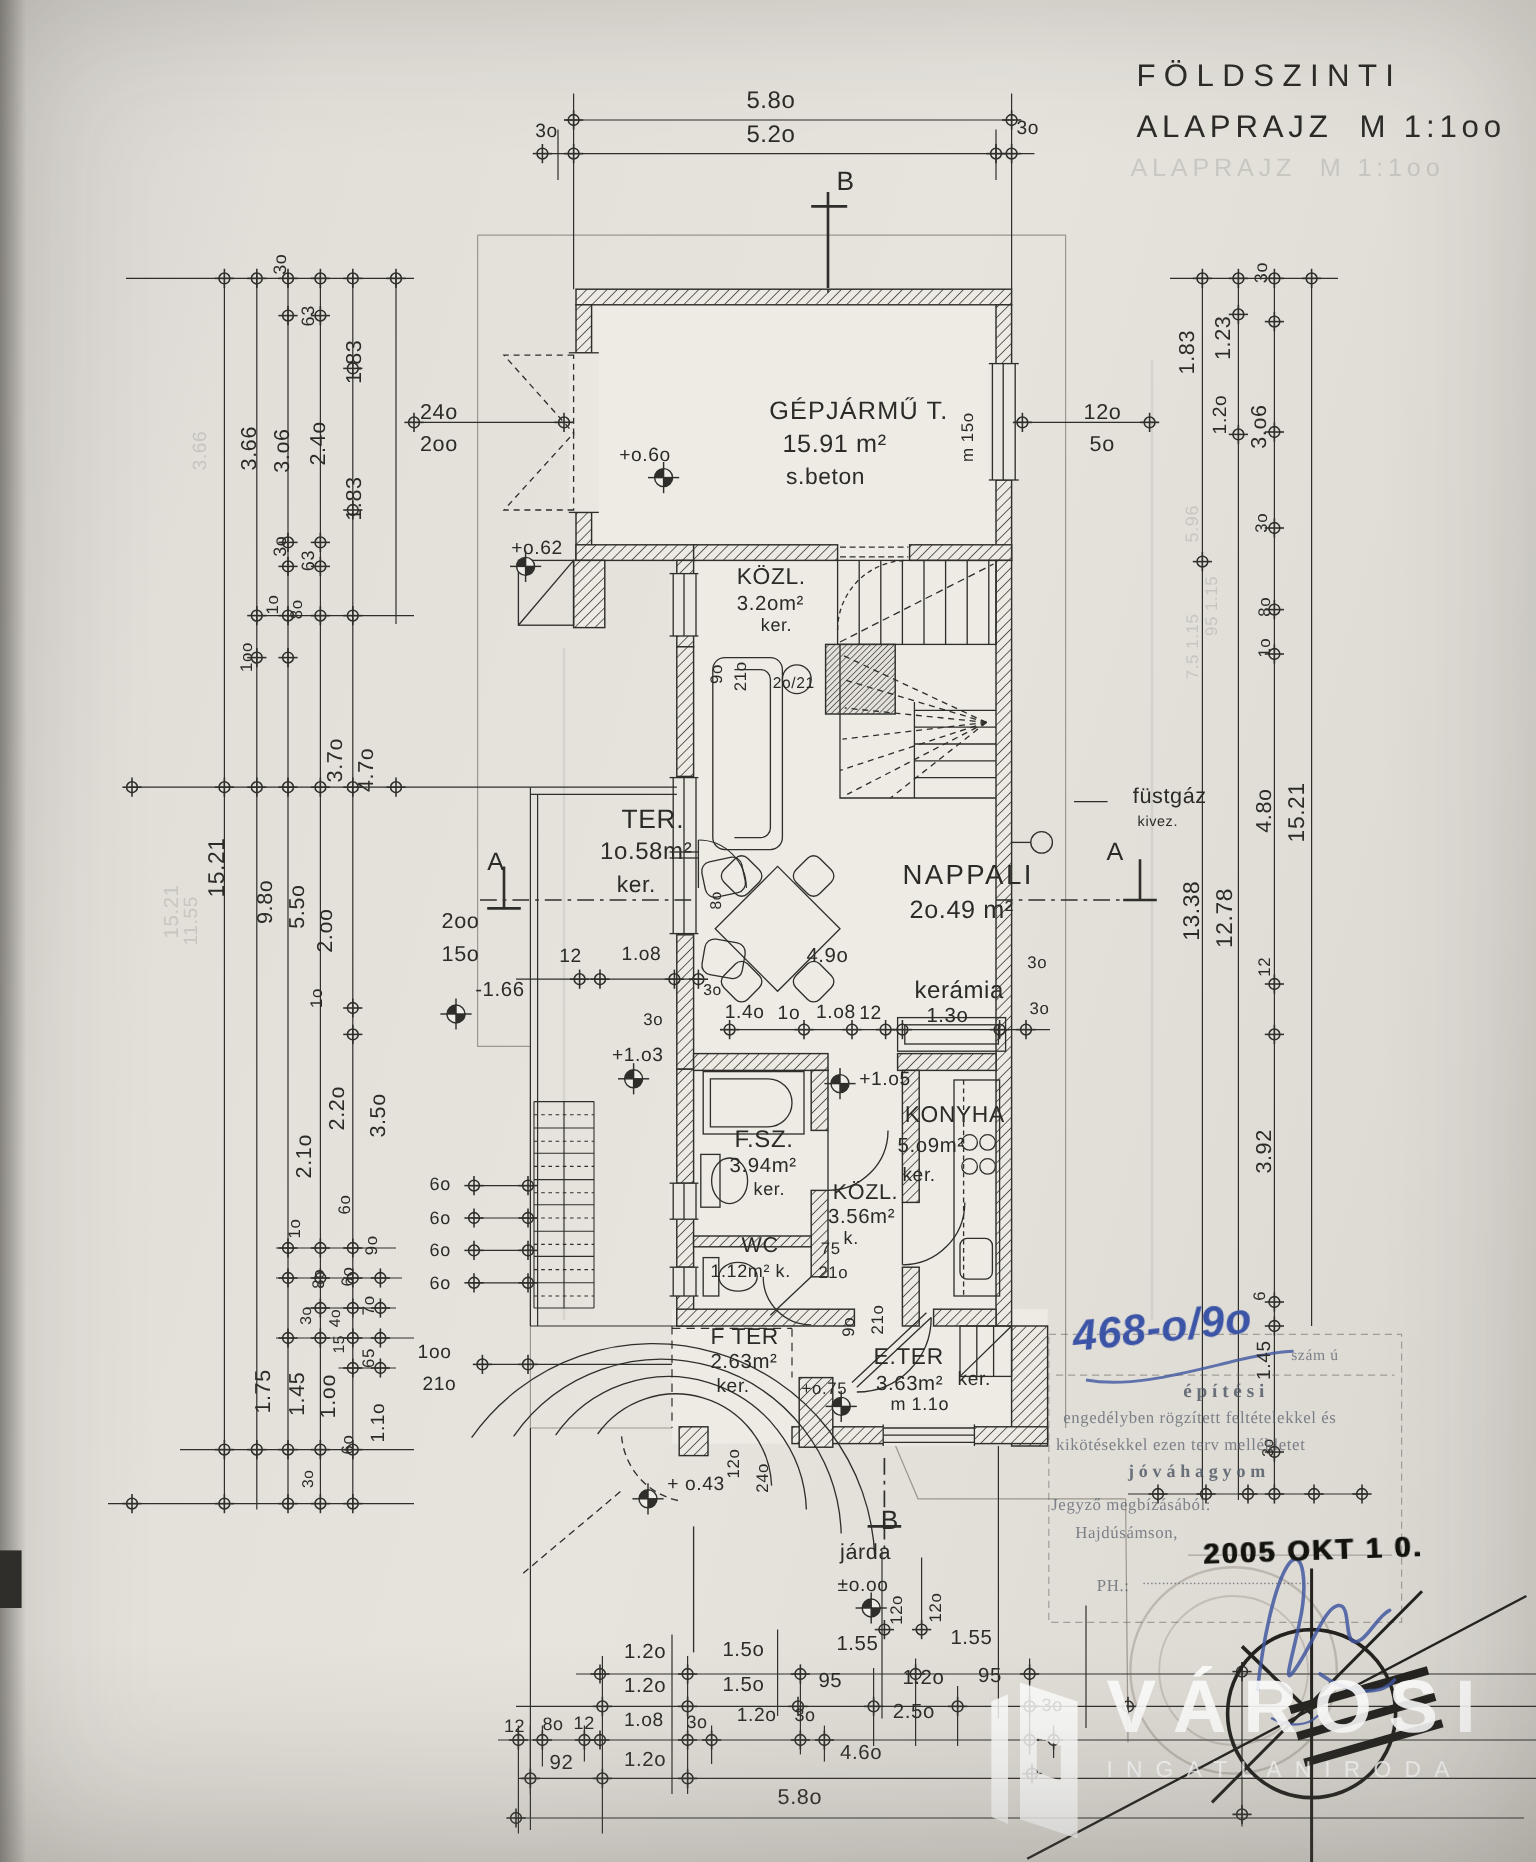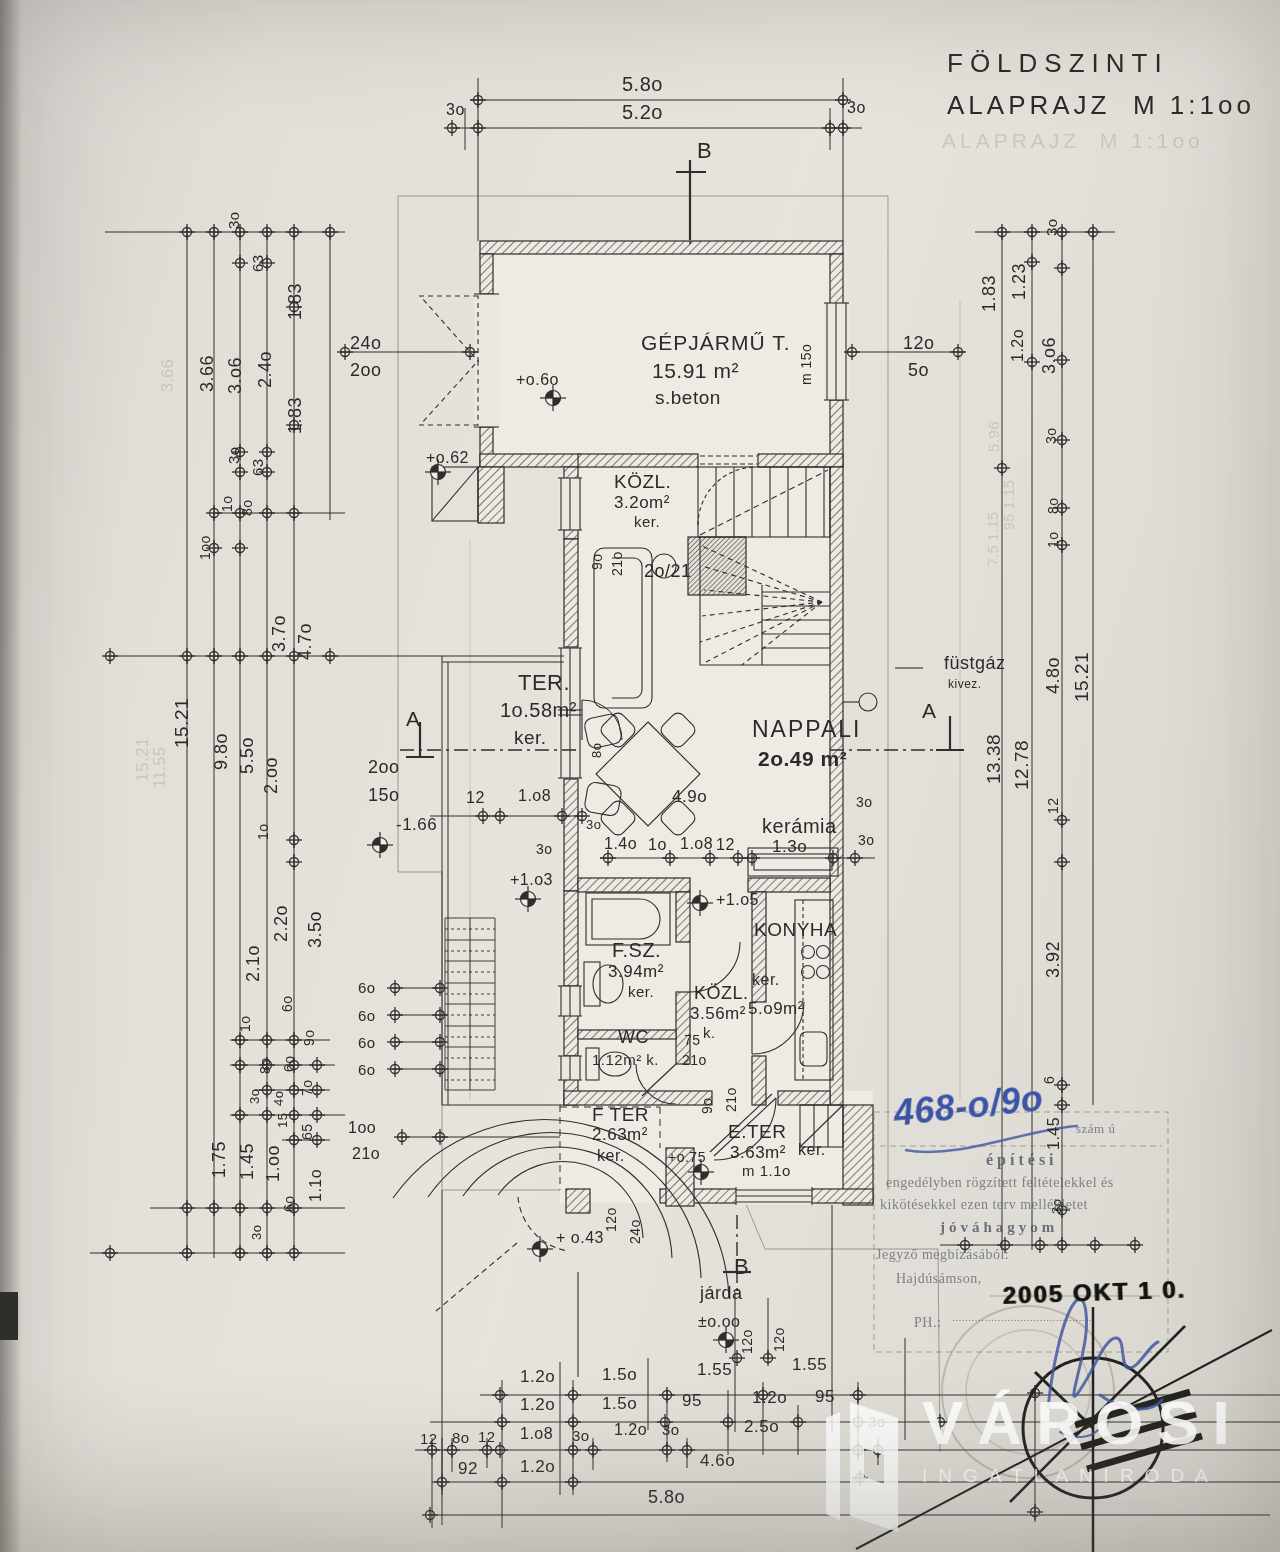--- a/index.html
+++ b/index.html
@@ -638,26 +638,26 @@
       <span class="lb" style="left: 358px; top: 1008px; font-size: 15px;">6o</span>
       <span class="lb" style="left: 358px; top: 1035px; font-size: 15px;">6o</span>
       <span class="lb" style="left: 358px; top: 1062px; font-size: 15px;">6o</span>
       <span class="lb" style="left: 348px; top: 1120px; font-size: 16px;">1oo</span>
       <span class="lb" style="left: 352px; top: 1146px; font-size: 16px;">21o</span>
       <span class="lb" style="left: 614px; top: 472px; font-size: 19px;">KÖZL.</span>
       <span class="lb" style="left: 614px; top: 494px; font-size: 17px;">3.2om²</span>
       <span class="lb" style="left: 634px; top: 514px; font-size: 15px;">ker.</span>
       <span class="lb" style="left: 590px; top: 570px; font-size: 14px; transform: rotate(-90deg);">9o</span>
       <span class="lb" style="left: 610px; top: 576px; font-size: 14px; transform: rotate(-90deg);">21o</span>
-      <span class="lb" style="left: 644px; top: 562px; font-size: 18px;">2o/21</span>
+      <span class="lb" style="left: 644px; top: 562px; font-size: 13px;">2o/21</span>
       <span class="lb" style="left: 508px; top: 672px; font-size: 22px; margin-left: 10px;">TER.</span>
       <span class="lb" style="left: 500px; top: 700px; font-size: 20px;">1o.58m²</span>
       <span class="lb" style="left: 514px; top: 728px; font-size: 19px;">ker.</span>
       <span class="lb" style="left: 752px; top: 718px; font-size: 23px; letter-spacing: 2px;">NAPPALI</span>
-      <span class="lb" style="left: 758px; top: 748px; font-size: 21px; font-weight: bold;">2o.49 m²</span>
+      <span class="lb" style="left: 758px; top: 748px; font-size: 21px;">2o.49 m²</span>
       <span class="lb" style="left: 762px; top: 816px; font-size: 20px;">kerámia</span>
       <span class="lb" style="left: 406px; top: 708px; font-size: 21px;">A</span>
       <span class="lb" style="left: 922px; top: 700px; font-size: 21px;">A</span>
       <span class="lb" style="left: 944px; top: 654px; font-size: 18px;">füstgáz</span>
       <span class="lb" style="left: 948px; top: 678px; font-size: 12px;">kivez.</span>
       <span class="lb" style="left: 590px; top: 758px; font-size: 13px; transform: rotate(-90deg);">8o</span>
       <span class="lb" style="left: 586px; top: 818px; font-size: 13px;">3o</span>
       <span class="lb" style="left: 672px; top: 788px; font-size: 17px;">4.9o</span>
       <span class="lb" style="left: 604px; top: 836px; font-size: 16px;">1.4o</span>
       <span class="lb" style="left: 648px; top: 837px; font-size: 16px;">1o</span>
@@ -688,21 +688,21 @@
       <span class="lb" style="left: 608px; top: 963px; font-size: 17px;">3.94m²</span>
       <span class="lb" style="left: 628px; top: 984px; font-size: 15px;">ker.</span>
       <span class="lb" style="left: 618px; top: 1028px; font-size: 18px;">WC</span>
       <span class="lb" style="left: 592px; top: 1052px; font-size: 15px;">1.12m² k.</span>
       <span class="lb" style="left: 694px; top: 984px; font-size: 18px;">KÖZL.</span>
       <span class="lb" style="left: 690px; top: 1005px; font-size: 17px;">3.56m²</span>
       <span class="lb" style="left: 703px; top: 1025px; font-size: 15px;">k.</span>
       <span class="lb" style="left: 684px; top: 1033px; font-size: 14px;">75</span>
       <span class="lb" style="left: 682px; top: 1053px; font-size: 14px;">21o</span>
       <span class="lb" style="left: 754px; top: 920px; font-size: 19px;">KONYHA</span>
-      <span class="lb" style="left: 748px; top: 1000px; font-size: 17px;">5.o9m²</span>
+      <span class="lb" style="left: 748px; top: 946px; font-size: 17px;">5.o9m²</span>
       <span class="lb" style="left: 752px; top: 972px; font-size: 16px;">ker.</span>
       <span class="lb" style="left: 592px; top: 1105px; font-size: 19px;">F TER</span>
       <span class="lb" style="left: 592px; top: 1126px; font-size: 17px;">2.63m²</span>
       <span class="lb" style="left: 597px; top: 1148px; font-size: 16px;">ker.</span>
       <span class="lb" style="left: 728px; top: 1122px; font-size: 19px;">E.TER</span>
       <span class="lb" style="left: 730px; top: 1144px; font-size: 17px;">3.63m²</span>
       <span class="lb" style="left: 798px; top: 1142px; font-size: 16px;">ker.</span>
       <span class="lb" style="left: 742px; top: 1163px; font-size: 15px;">m 1.1o</span>
       <span class="lb" style="left: 668px; top: 1150px; font-size: 14px;">+o.75</span>
       <span class="lb" style="left: 700px; top: 1114px; font-size: 14px; transform: rotate(-90deg);">9o</span>

